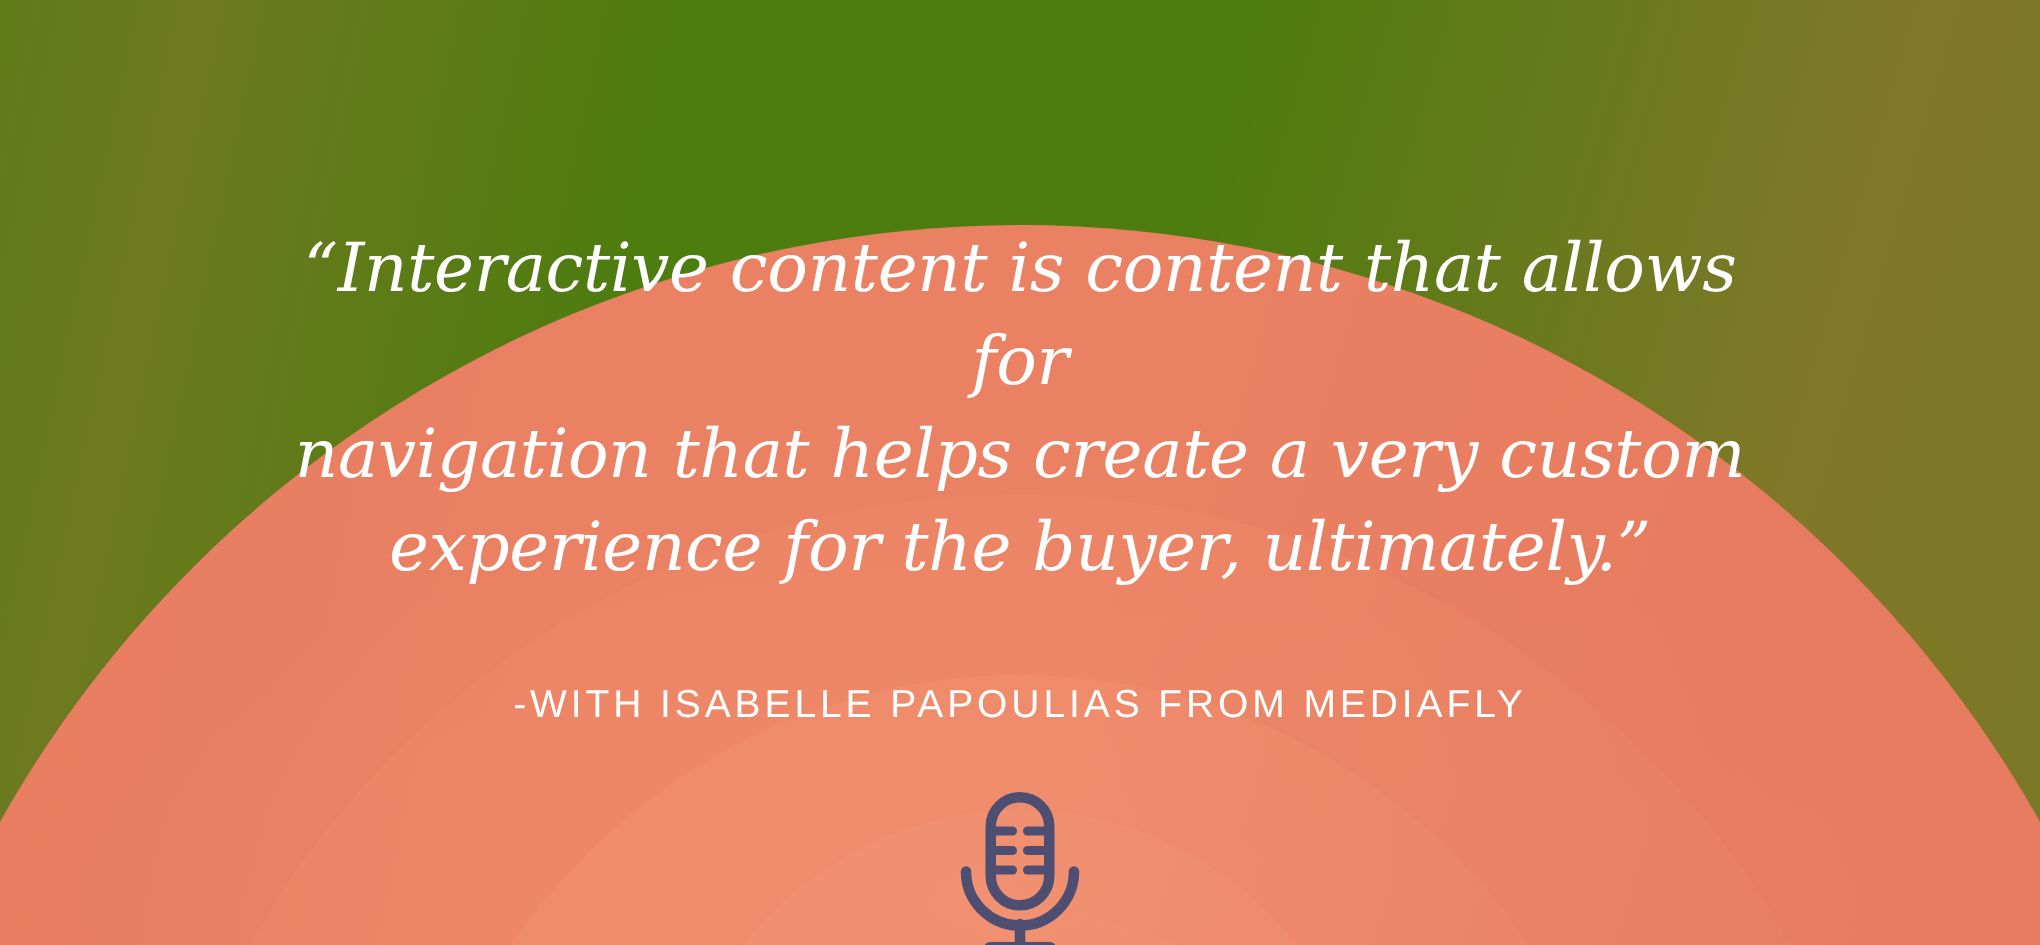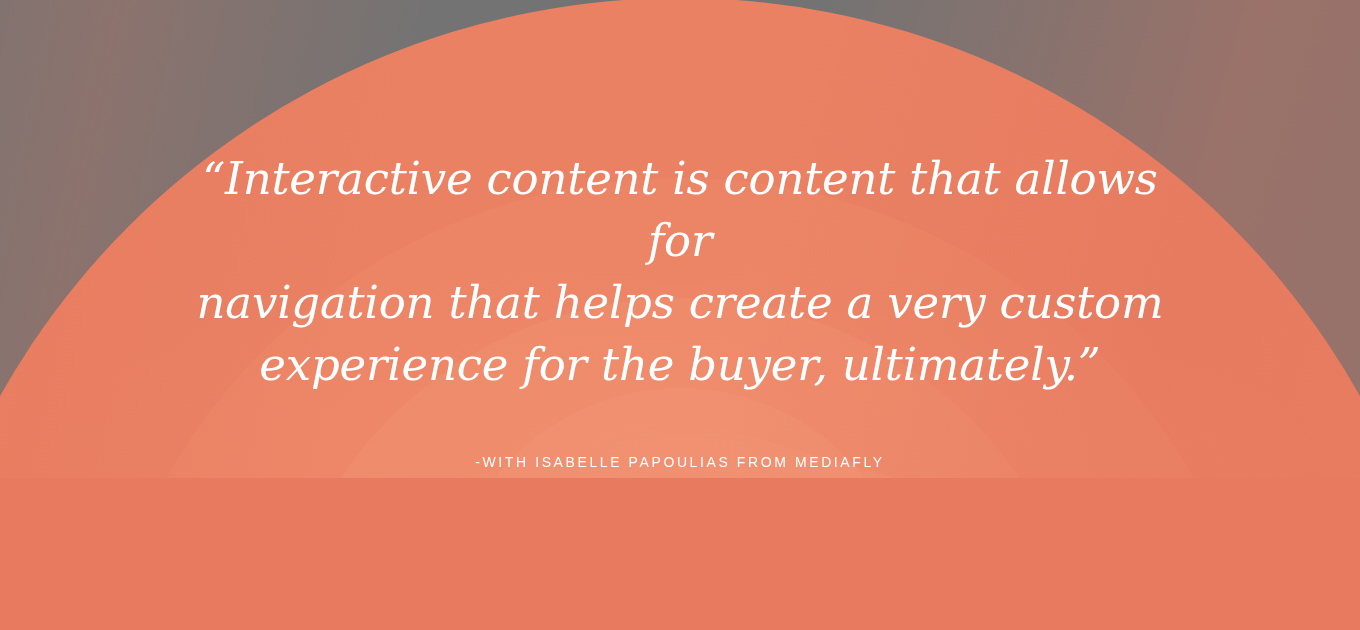--- a/index.html
+++ b/index.html
@@ -3,23 +3,23 @@
 <meta charset="utf-8">
 <style>
   html, body {
     margin: 0;
     padding: 0;
     background: #e87a5f;
   }
   .canvas {
     position: relative;
     width: 1360px;
-    height: 478px;
+    height: 630px;
     overflow: hidden;
-    background: #737373;
+    background: #4d7c0f;
     font-family: "Liberation Sans", sans-serif;
   }
 
   
   .bg-layer {
     position: absolute;
     inset: 0;
     overflow: hidden;
     pointer-events: none;
   }
@@ -98,21 +98,21 @@
     line-height: 62px;
     letter-spacing: -0.2px;
     white-space: pre-line;
   }
 
   .attribution {
     margin: 0;
     margin-top: 58px;
     color: #ffffff;
     font-family: "Liberation Sans", sans-serif;
-    font-size: 14px;
+    font-size: 26px;
     font-weight: 400;
     letter-spacing: 2.6px;
     text-transform: uppercase;
     text-align: center;
   }
 
   .mic-wrap {
     margin-top: 38px;
     width: 96px;
     height: 124px;

